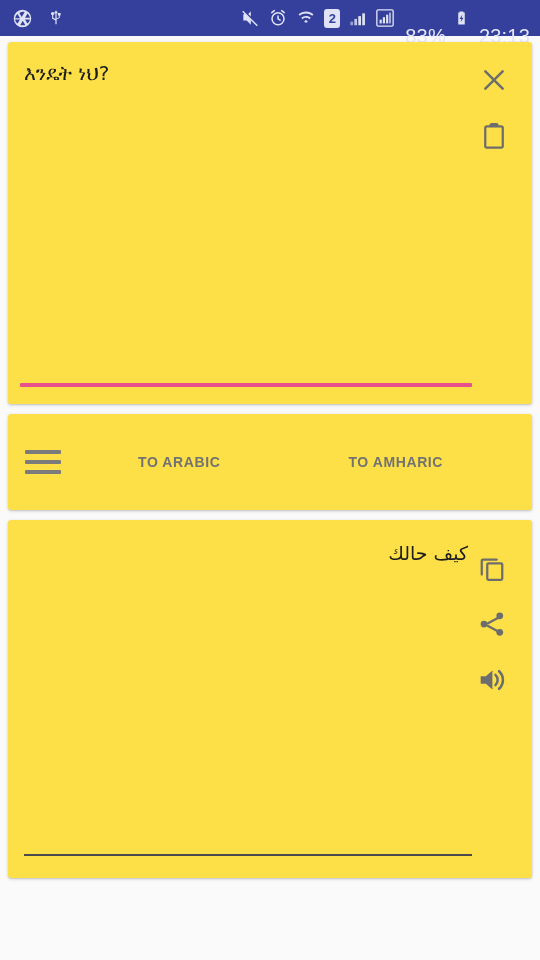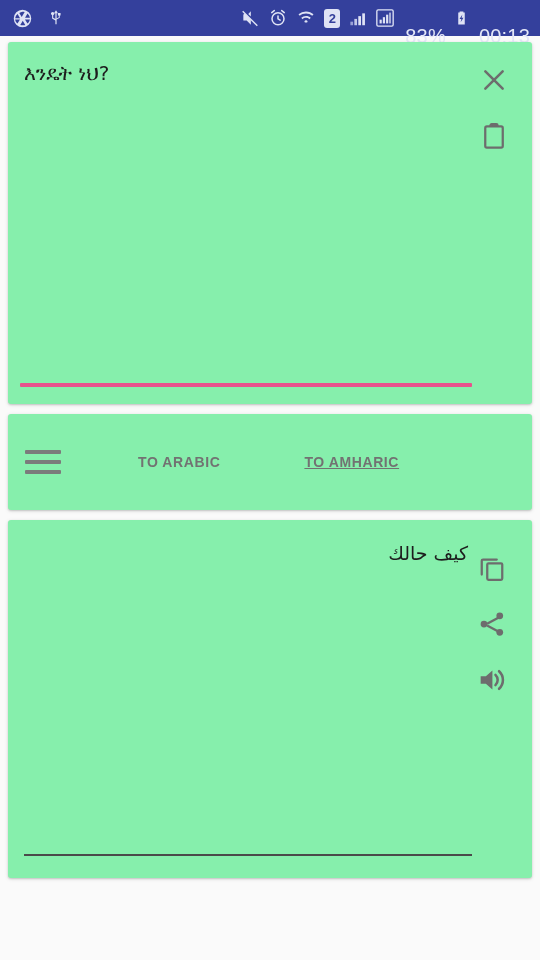--- a/index.html
+++ b/index.html
@@ -32,21 +32,21 @@
     width:16px;height:19px;border-radius:3px;background:#dfe3f5;
     color:#34409c;font-size:13px;font-weight:bold;
     display:flex;align-items:center;justify-content:center;
     font-family:"Liberation Sans", sans-serif;
   }
 
   
   .page{ width:540px; height:924px; background:#fafafa; padding:0; }
 
   .card{
-    background:#86efac;
+    background:#fde047;
     margin:8px 8px 0 8px;
     border-radius:3px;
     box-shadow:0 1px 2px rgba(0,0,0,.16), 0 1px 4px rgba(0,0,0,.10);
     position:relative;
   }
 
   
   .card-input{ height:362px; margin-top:6px; }
   .src-text{
     position:absolute; left:16px; top:18px; right:64px;
@@ -78,21 +78,21 @@
   }
   .hamburger span{ display:block; width:36px; height:4px; background:#7b7b7b; border-radius:1px; }
   .tab-btn{
     font-size:14px; font-weight:bold; color:#727272;
     letter-spacing:.6px;
     font-family:"Liberation Sans", sans-serif;
     background:none; border:none; cursor:pointer;
     padding:10px 8px; white-space:nowrap;
   }
   .tab-arabic{ margin-left:52px; }
-  .tab-amharic{ margin-left:68px;text-decoration:underline; }
+  .tab-amharic{ margin-left:112px; }
 
   
   .card-output{ height:358px; margin-top:10px; }
   .dst-text{
     position:absolute; left:18px; top:22px; right:64px;
     font-size:19px; color:#1d1d1d; direction:rtl; text-align:right;
     font-family:"DejaVu Sans","Liberation Sans",sans-serif;
   }
   .underline-dark{
     position:absolute; left:16px; right:60px; bottom:22px;
@@ -164,21 +164,21 @@
         <rect x="17.2" y="5.5" width="1.6" height="13" fill="#dfe3f5"></rect>
       </svg>
     </span>
     <span class="sb-text battery">83%</span>
     <span class="sb-icon">
       <svg width="15" height="20" viewBox="0 0 24 24" fill="#dfe3f5">
         <path d="M9 1.5h6V3h2.2v19.5H6.8V3H9V1.5z"></path>
         <path d="M13.4 6.5l-4.6 7h3.0l-1.2 5.2 4.6-7.2h-3.0z" fill="#34409c"></path>
       </svg>
     </span>
-    <span class="sb-text clock">00:13</span>
+    <span class="sb-text clock">23:13</span>
   </div>
 </div>
 
 <div class="page">
 
   <div class="card card-input">
 
     <div class="src-text">እንዴት ነህ?</div>
 
     <div class="icon-col">

